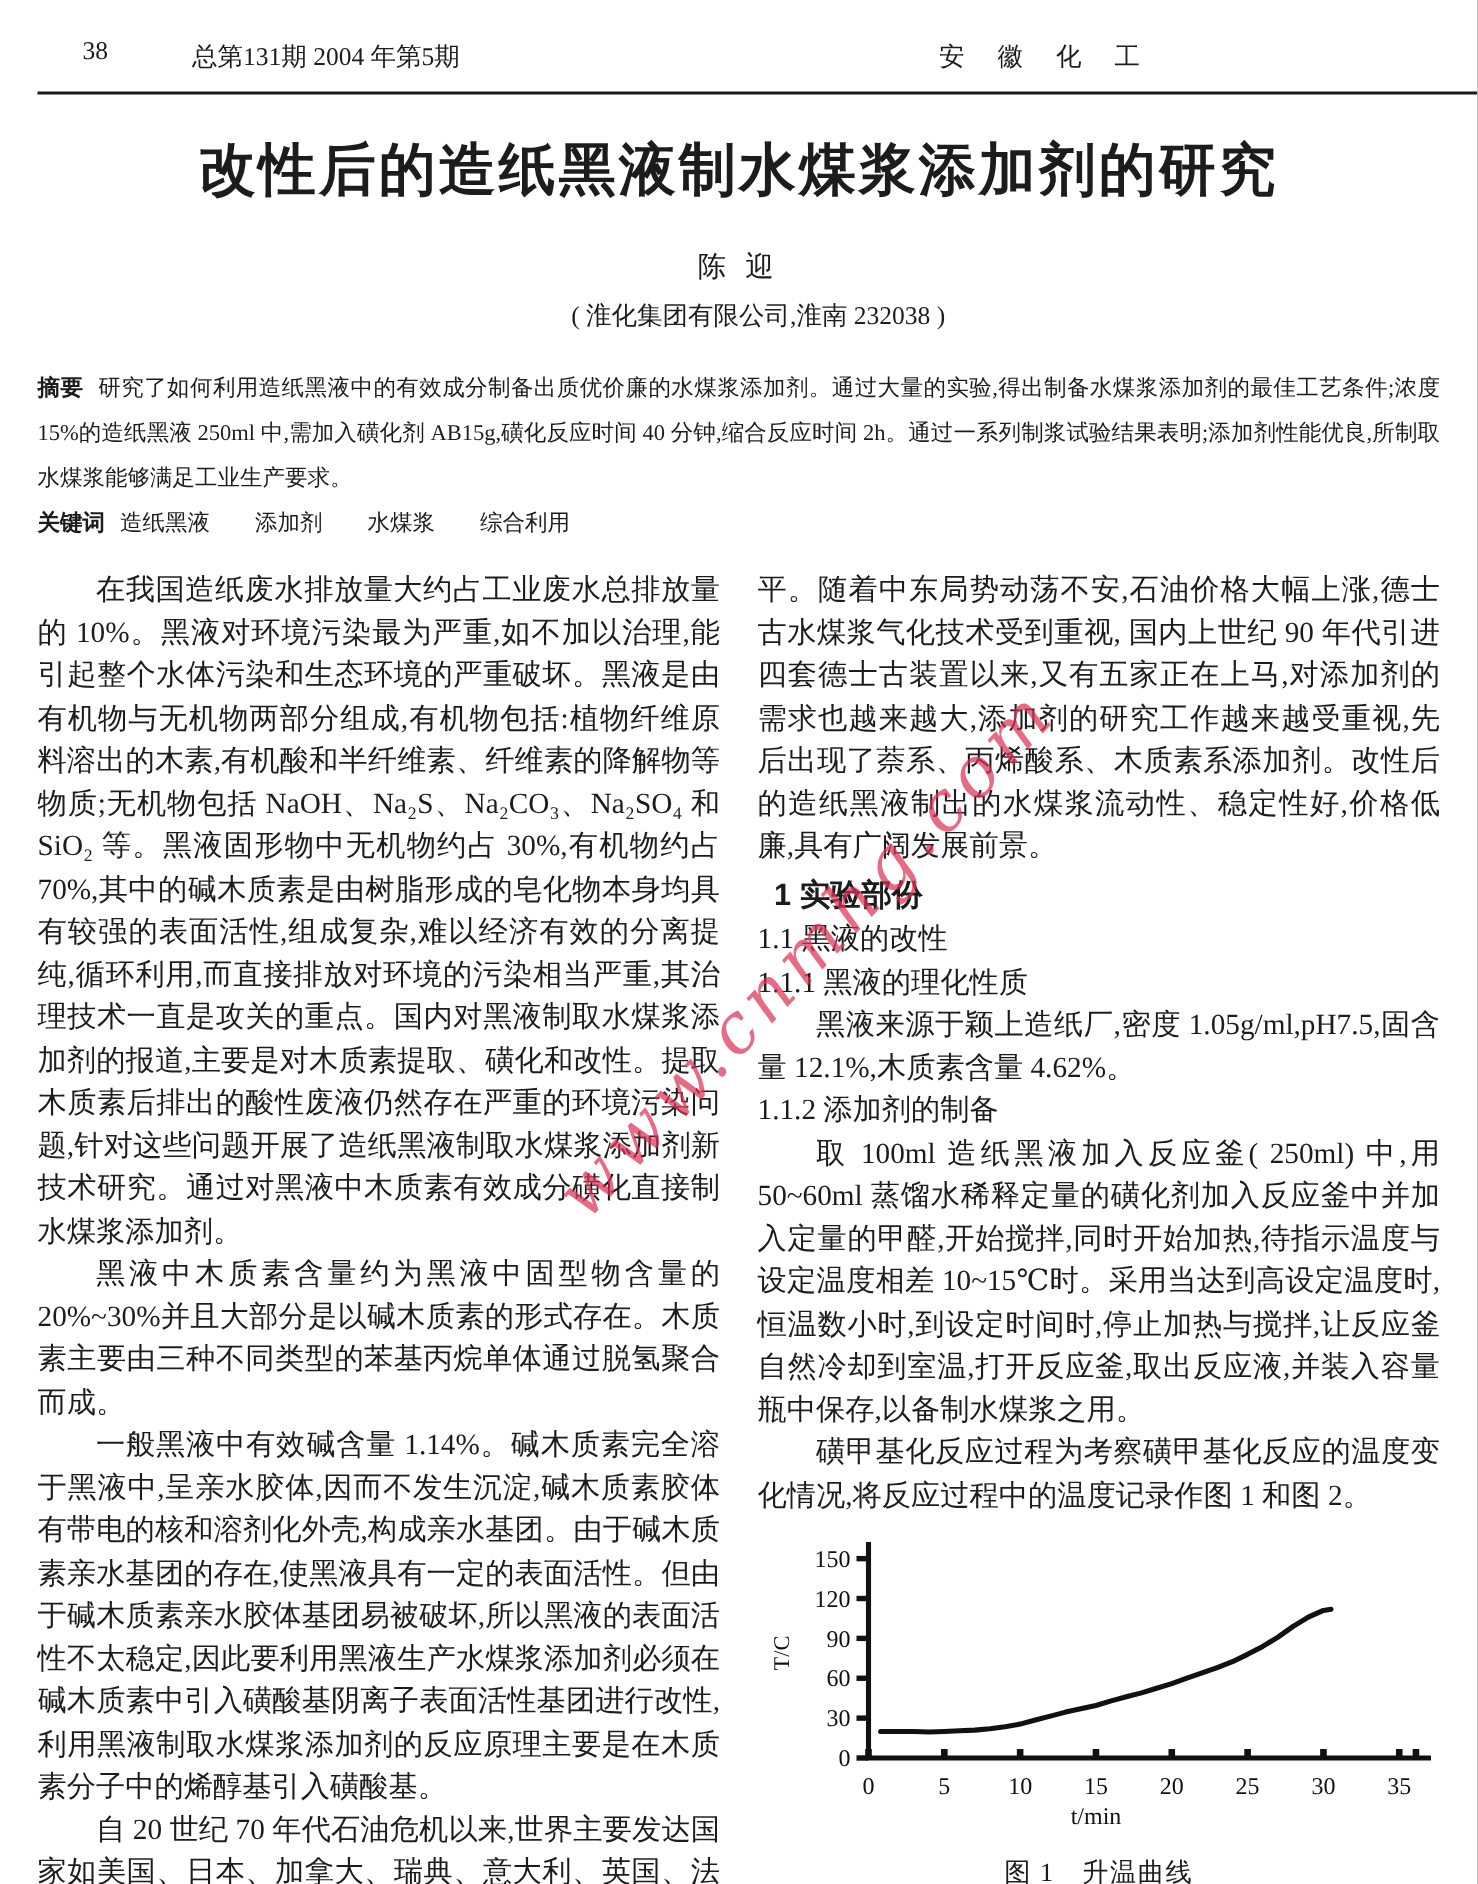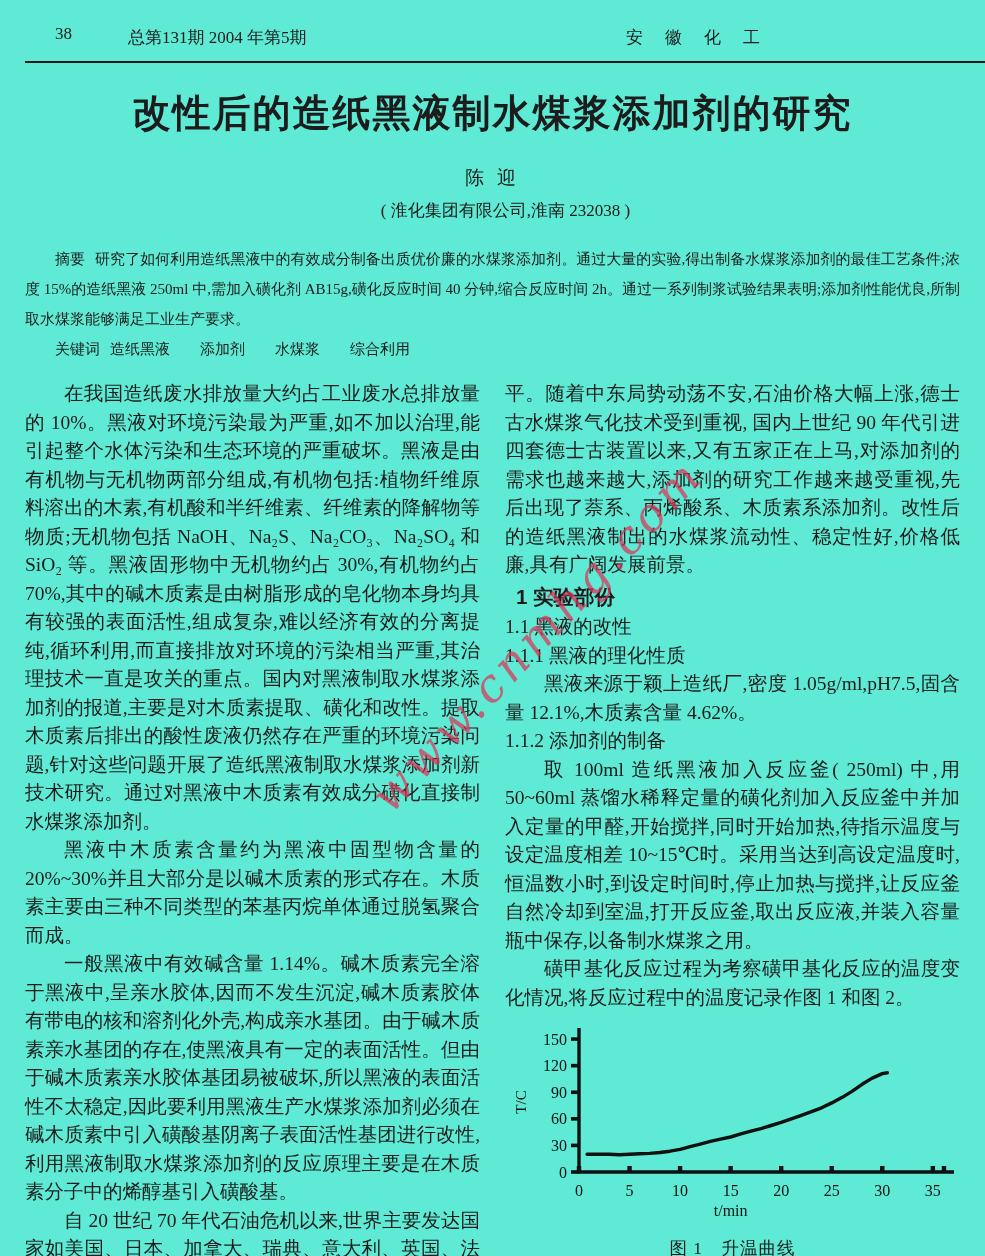--- a/index.html
+++ b/index.html
@@ -1,36 +1,36 @@
 <!DOCTYPE html>
 <html><head>
 <meta charset="utf-8">
 <style>
   html,body{margin:0;padding:0;background:#9a9a9a;}
   .page{
     position:relative;width:985px;height:1256px;margin:0 auto;
-    background:#5eead4;color:#1c1c1c;overflow:hidden;
+    background:#ffffff;color:#1c1c1c;overflow:hidden;
     font-family:"Liberation Serif","DejaVu Serif",serif;
   }
   
   .header{position:absolute;top:24px;left:0;width:100%;height:34px;font-size:17px;}
   .page-num{position:absolute;left:55px;top:0;}
   .issue{position:absolute;left:128px;top:2px;}
   .journal{position:absolute;left:626px;top:2px;letter-spacing:22px;font-family:"Liberation Sans",sans-serif;}
   .rule{position:absolute;top:61px;left:25px;right:0;border-top:2.5px solid #1a1a1a;}
   
   .title{position:absolute;top:88px;left:0;width:100%;text-align:center;
     font-family:"Liberation Sans","DejaVu Sans",sans-serif;font-weight:bold;
     font-size:38px;letter-spacing:2px;}
   .author{position:absolute;top:165px;left:0;width:100%;text-align:center;font-size:19px;letter-spacing:4px;}
   .affil{position:absolute;top:199px;left:13px;width:100%;text-align:center;font-size:17px;}
   
   .abstract{position:absolute;top:244px;left:25px;width:935px;font-size:15px;line-height:30px;text-align:justify;}
   .abstract p{margin:0;}
-  .abstract b{font-family:"Liberation Sans",sans-serif;font-weight:normal;margin-right:10px;margin-left:30px;}
+  .abstract b{font-family:"Liberation Sans",sans-serif;font-weight:bold;margin-right:10px;}
   .kw-gap{display:inline-block;width:2em;}
   
   .columns{position:absolute;top:380px;left:25px;width:935px;display:flex;gap:25px;}
   .col{width:455px;font-size:19.5px;line-height:28.5px;text-align:justify;}
   .col p{margin:0;text-indent:2em;}
   .col p.cont{text-indent:0;}
   .sec-h1{font-family:"Liberation Sans",sans-serif;font-weight:bold;font-size:20.5px;margin:3px 0 2px 11px;}
   .sec-h2{font-weight:normal;font-size:19.5px;margin:0;}
   
   .figure{margin-top:8px;}

